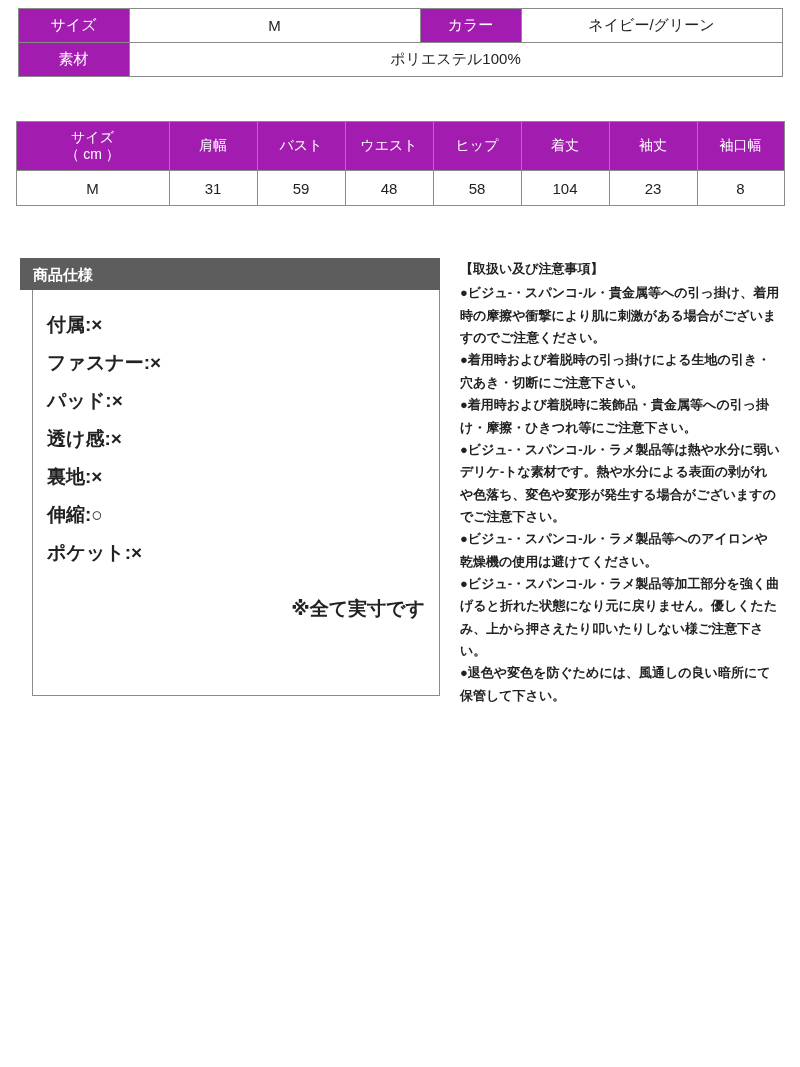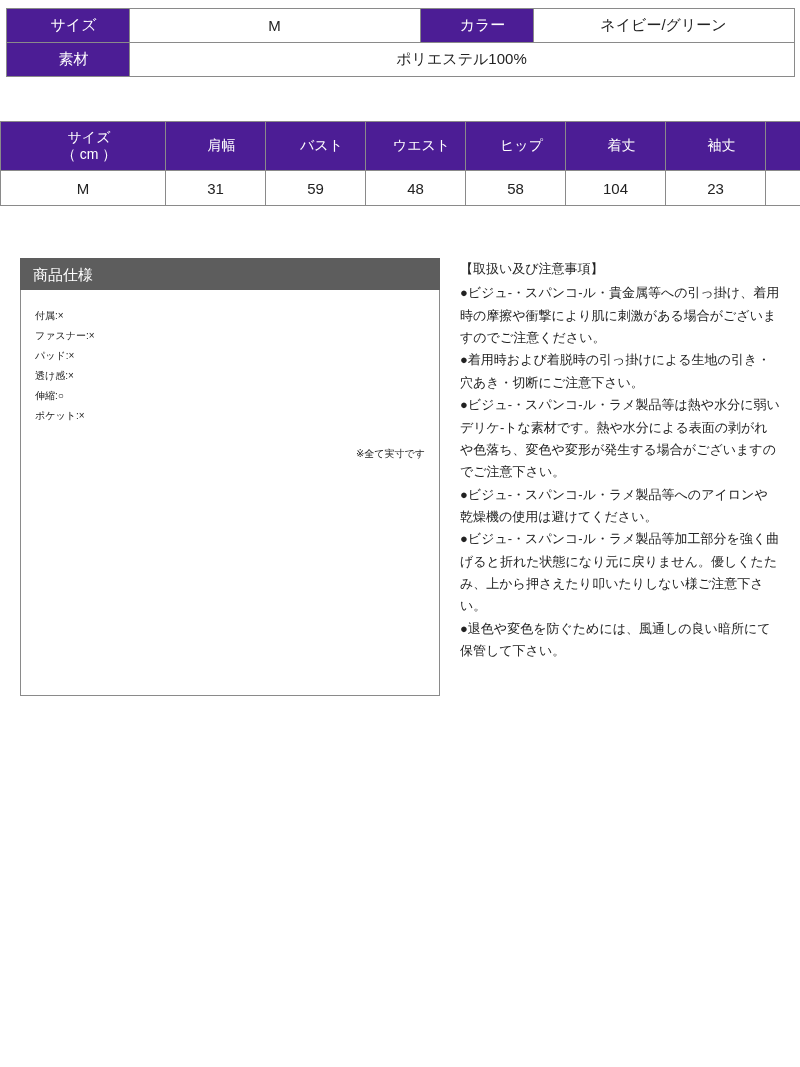--- a/index.html
+++ b/index.html
@@ -30,23 +30,22 @@
   td, th {
     border: 1px solid #8a8a8a;
     font-weight: normal;
     text-align: center;
     vertical-align: middle;
     font-size: 15px;
     color: #222;
     padding: 0;
   }
   .hdr {
-    background: #4c1d95;
+    background: #a21caf;
     color: #ffffff;
-    padding-left: 12px;
   }
 
   
   .spec-table {
     width: 760px;
     margin: 8px auto 0 auto;
   }
   .spec-table td {
     height: 33px;
   }
@@ -71,20 +70,21 @@
 
   
   .bottom {
     margin-top: 52px;
     width: 760px;
     margin-left: auto;
     margin-right: auto;
     display: flex;
     gap: 20px;
     align-items: flex-start;
+    font-weight: bold;
   }
   .col-left {
     width: 420px;
     box-sizing: border-box;
   }
   .left-head {
     background: #5d5d5d;
     color: #ffffff;
     font-size: 15px;
     height: 32px;
@@ -92,22 +92,23 @@
     padding-left: 12px;
     border: 1px solid #5d5d5d;
     box-sizing: border-box;
   }
   .left-body {
     border: 1px solid #8a8a8a;
     border-top: none;
     box-sizing: border-box;
     height: 406px;
     padding: 16px 14px;
-    font-size: 10px;
+    font-size: 19px;
     line-height: 2.0;
+    margin-left: 12px;
   }
   .left-body .note {
     margin-top: 18px;
     text-align: right;
   }
 
   .col-right {
     width: 320px;
     box-sizing: border-box;
     font-size: 13px;
@@ -174,30 +175,32 @@
 
   <div class="bottom">
 
     <div class="col-left">
       <div class="left-head">商品仕様</div>
       <div class="left-body">
         <div>付属:×</div>
         <div>ファスナー:×</div>
         <div>パッド:×</div>
         <div>透け感:×</div>
+        <div>裏地:×</div>
         <div>伸縮:○</div>
         <div>ポケット:×</div>
         <div class="note">※全て実寸です</div>
       </div>
     </div>
 
     <div class="col-right">
       <div class="right-title">【取扱い及び注意事項】</div>
       <p class="right-item">●ビジュ‐・スパンコ‐ル・貴金属等への引っ掛け、着用時の摩擦や衝撃により肌に刺激がある場合がございますのでご注意ください。</p>
       <p class="right-item">●着用時および着脱時の引っ掛けによる生地の引き・穴あき・切断にご注意下さい。</p>
+      <p class="right-item">●着用時および着脱時に装飾品・貴金属等への引っ掛け・摩擦・ひきつれ等にご注意下さい。</p>
       <p class="right-item">●ビジュ‐・スパンコ‐ル・ラメ製品等は熱や水分に弱いデリケ‐トな素材です。熱や水分による表面の剥がれや色落ち、変色や変形が発生する場合がございますのでご注意下さい。</p>
       <p class="right-item">●ビジュ‐・スパンコ‐ル・ラメ製品等へのアイロンや乾燥機の使用は避けてください。</p>
       <p class="right-item">●ビジュ‐・スパンコ‐ル・ラメ製品等加工部分を強く曲げると折れた状態になり元に戻りません。優しくたたみ、上から押さえたり叩いたりしない様ご注意下さい。</p>
       <p class="right-item">●退色や変色を防ぐためには、風通しの良い暗所にて保管して下さい。</p>
     </div>
 
   </div>
 
 </div>
 

